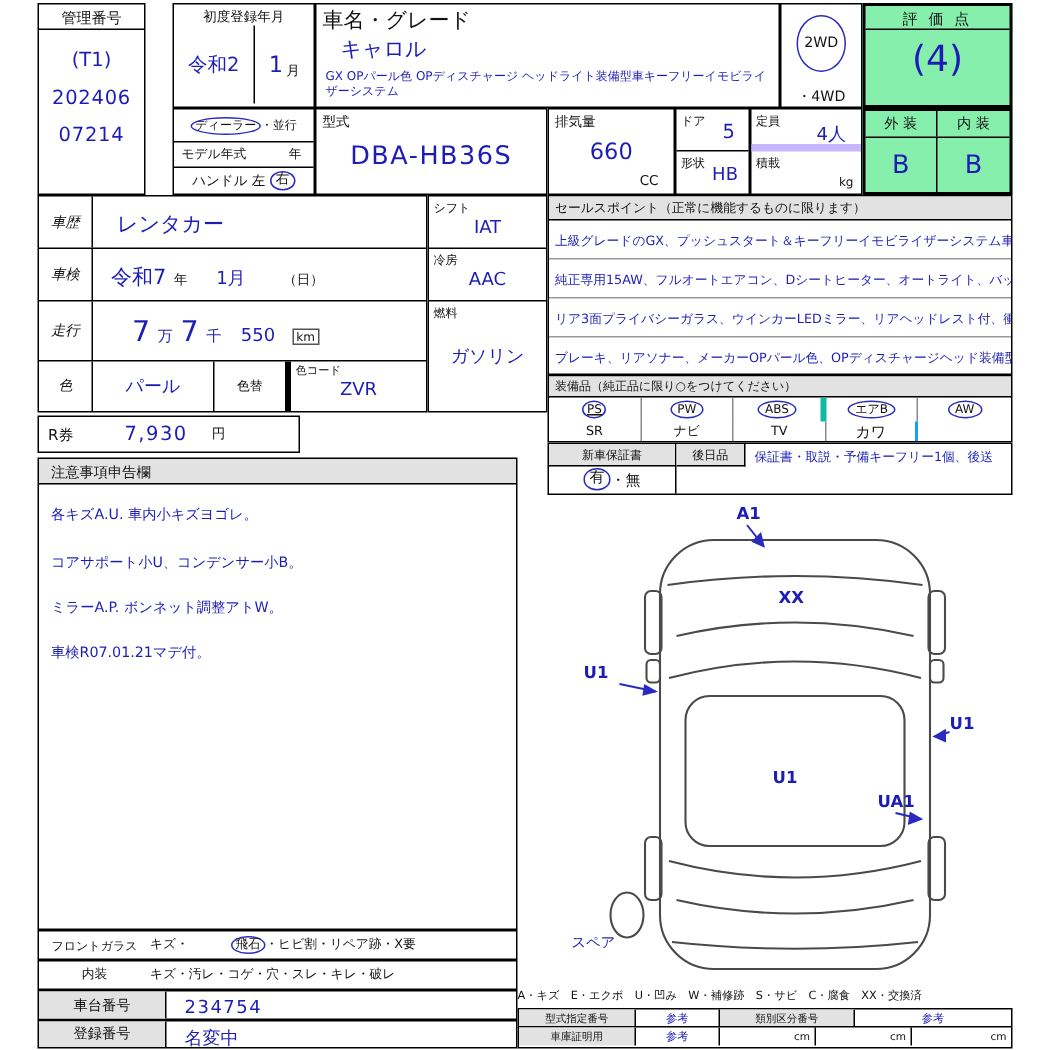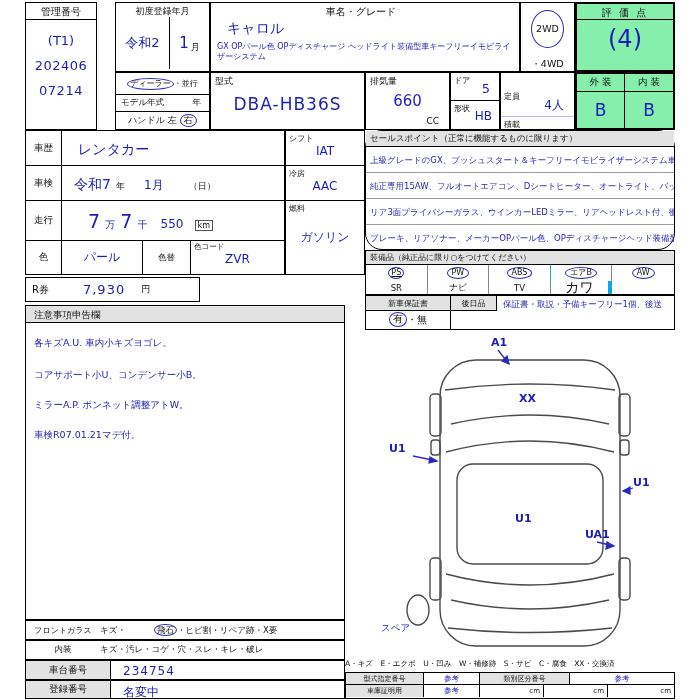--- a/index.html
+++ b/index.html
@@ -4,21 +4,21 @@
 <style>
   * { margin:0; padding:0; box-sizing:border-box; }
   body { font-family:"DejaVu Sans", sans-serif; background:#fff; }
   #sheet { position:relative; width:700px; height:700px; background:#fff; color:#111; overflow:hidden; }
   .bx { position:absolute; border:1.5px solid #000; background:#fff; }
   .bx2 { position:absolute; border:2px solid #000; background:#86efac; }
   .gr { background:#e2e2e2; }
   .blue { color:#1d1db5; }
   .ctr { display:flex; align-items:center; justify-content:center; }
   .circ { display:inline-block; border:1.5px solid #2a2ac0; border-radius:50%; padding:12px 4px; line-height:1.25; }
-  .lblcell { border-right:1px solid #000; display:flex; align-items:center; justify-content:center; font-size:9.5px; }
+  .lblcell { border-right:1px solid #000; display:flex; align-items:center; justify-content:center; font-size:9.5px;font-style:italic; }
   .row { display:flex; }
   .dlabel { position:absolute; color:#1d1db5; font-size:11px; font-weight:bold; }
 </style>
 </head>
 <body>
 
 <div id="sheet">
 
   <div class="bx" style="left:25px;top:2px;width:72px;height:128px;">
     <div style="height:17px;border-bottom:1.3px solid #000;text-align:center;font-size:10px;padding-top:2px;">管理番号</div>
@@ -32,21 +32,21 @@
     <div class="row" style="height:52px;">
       <div class="blue ctr" style="width:54px;border-right:1px solid #000;font-size:13px;">令和2</div>
       <div class="ctr" style="flex:1;">
         <span class="blue" style="font-size:15px;">1</span>
         <span style="font-size:9px;margin-left:2px;margin-top:8px;">月</span>
       </div>
     </div>
   </div>
 
   <div class="bx" style="left:210px;top:2px;width:310px;height:70px;overflow:hidden;">
-    <div style="font-size:10px;padding:2px 12px 0 4px;text-align:center;">車名・グレード</div>
+    <div style="font-size:14px;padding:2px 12px 0 4px;">車名・グレード</div>
     <div class="blue" style="font-size:14px;padding:1px 0 0 16px;">キャロル</div>
     <div class="blue" style="font-size:8px;padding:4px 3px 0 6px;line-height:10px;">GX OPパール色 OPディスチャージ ヘッドライト装備型車キーフリーイモビライザーシステム</div>
   </div>
 
   <div class="bx" style="left:520px;top:2px;width:55px;height:70px;text-align:center;">
     <div style="margin-top:7px;"><span class="circ" style="font-size:9.5px;">2WD</span></div>
     <div style="margin-top:10px;font-size:9.5px;">・4WD</div>
   </div>
 
   <div class="bx2" style="left:575px;top:2px;width:100px;height:70px;">
@@ -85,21 +85,21 @@
       <span style="position:absolute;left:3px;top:2px;font-size:8px;">ドア</span>
       <span class="blue" style="position:absolute;right:9px;top:8px;font-size:13px;">5</span>
     </div>
     <div style="height:27px;position:relative;">
       <span style="position:absolute;left:3px;top:2px;font-size:8px;">形状</span>
       <span class="blue" style="position:absolute;right:7px;top:8px;font-size:12px;">HB</span>
     </div>
   </div>
 
   <div class="bx" style="left:500px;top:72px;width:75px;height:58px;">
-    <div style="height:28px;border-bottom:1px solid #c4b5fd;position:relative;margin-top:16px;">
+    <div style="height:28px;border-bottom:5px solid #c4b5fd;position:relative;">
       <span style="position:absolute;left:3px;top:2px;font-size:8px;">定員</span>
       <span class="blue" style="position:absolute;right:10px;top:8px;font-size:12px;">4人</span>
     </div>
     <div style="height:27px;position:relative;">
       <span style="position:absolute;left:3px;top:2px;font-size:8px;">積載</span>
       <span style="position:absolute;right:5px;bottom:2px;font-size:8px;">kg</span>
     </div>
   </div>
 
   <div class="bx2" style="left:575px;top:72px;width:100px;height:58px;">
@@ -135,21 +135,21 @@
         <span class="blue" style="font-size:19px;">7</span>
         <span class="blue" style="font-size:10px;">千</span>
         <span class="blue" style="font-size:12px;margin-left:8px;">550</span>
         <span style="font-size:8px;margin-left:6px;border:1px solid #555;padding:0 2px;">km</span>
       </div>
     </div>
     <div class="row" style="height:33px;">
       <div class="lblcell" style="width:36px;">色</div>
       <div class="blue ctr" style="width:80px;font-size:12px;">パール</div>
       <div class="ctr" style="width:48px;border-left:1px solid #000;font-size:8.5px;">色替</div>
-      <div style="flex:1;border-left:1px solid #000000;">
+      <div style="flex:1;border-left:4px solid #000000;">
         <div style="font-size:7.5px;padding:1px 0 0 3px;">色コード</div>
         <div class="blue" style="font-size:12px;text-align:center;">ZVR</div>
       </div>
     </div>
   </div>
 
   <div class="bx" style="left:285px;top:130px;width:80px;height:145px;">
     <div style="height:35px;border-bottom:1px solid #000;position:relative;">
       <span style="position:absolute;left:3px;top:2px;font-size:8px;">シフト</span>
       <div class="blue" style="text-align:center;padding-top:13px;font-size:12px;">IAT</div>
@@ -165,52 +165,52 @@
   </div>
 
   <div class="bx" style="left:25px;top:277px;width:175px;height:25px;">
     <div class="row" style="align-items:center;height:100%;">
       <span style="font-size:10px;margin-left:6px;">R券</span>
       <span class="blue" style="font-size:13px;margin-left:34px;letter-spacing:1px;">7,930</span>
       <span style="font-size:9px;margin-left:16px;">円</span>
     </div>
   </div>
 
-  <div class="bx" style="left:365px;top:130px;width:310px;height:120px;border-radius:17px;">
+  <div class="bx" style="left:365px;top:130px;width:310px;height:120px;">
     <div class="gr" style="height:16px;border-bottom:1px solid #000;font-size:8.5px;padding:2px 0 0 4px;">セールスポイント（正常に機能するものに限ります）</div>
     <div class="blue" style="height:26px;border-bottom:1px solid #999;font-size:8.5px;padding:8px 2px 0 4px;white-space:nowrap;overflow:hidden;">上級グレードのGX、プッシュスタート＆キーフリーイモビライザーシステム車。</div>
     <div class="blue" style="height:26px;border-bottom:1px solid #999;font-size:8.5px;padding:8px 2px 0 4px;white-space:nowrap;overflow:hidden;">純正専用15AW、フルオートエアコン、Dシートヒーター、オートライト、バックカメラ。</div>
     <div class="blue" style="height:26px;border-bottom:1px solid #999;font-size:8.5px;padding:8px 2px 0 4px;white-space:nowrap;overflow:hidden;">リア3面プライバシーガラス、ウインカーLEDミラー、リアヘッドレスト付、衝突軽減</div>
     <div class="blue" style="height:25px;font-size:8.5px;padding:8px 2px 0 4px;white-space:nowrap;overflow:hidden;">ブレーキ、リアソナー、メーカーOPパール色、OPディスチャージヘッド装備型車。他</div>
   </div>
 
   <div class="bx" style="left:365px;top:250px;width:310px;height:45px;">
     <div class="gr" style="height:14px;border-bottom:1px solid #000;font-size:8px;padding:1px 0 0 4px;">装備品（純正品に限り○をつけてください）</div>
     <div class="row" style="height:16px;">
       <div class="ctr" style="width:62px;border-right:1px solid #888;">
           <span class="circ" style="font-size:8px;padding:0 2px;text-decoration:underline;">PS</span>
         </div>
       <div class="ctr" style="width:62px;border-right:1px solid #888;">
           <span class="circ" style="font-size:8px;padding:0 4px;">PW</span>
         </div>
-      <div class="ctr" style="width:62px;border-right:1px solid #14b8a6;">
+      <div class="ctr" style="width:62px;border-right:4px solid #14b8a6;">
           <span class="circ" style="font-size:8px;padding:0 4px;">ABS</span>
         </div>
       <div class="ctr" style="width:62px;border-right:1px solid #888;">
           <span class="circ" style="font-size:8px;padding:0 4px;">エアB</span>
         </div>
       <div class="ctr" style="width:62px;">
           <span class="circ" style="font-size:8px;padding:0 4px;">AW</span>
         </div>
     </div>
     <div class="row" style="height:13px;">
       <div class="ctr" style="width:62px;border-right:1px solid #888;font-size:8.5px;">SR</div>
       <div class="ctr" style="width:62px;border-right:1px solid #888;font-size:8.5px;">ナビ</div>
       <div class="ctr" style="width:62px;border-right:1px solid #888;font-size:8.5px;">TV</div>
-      <div class="ctr" style="width:62px;border-right:4px solid #0ea5e9;font-size:14px;">カワ</div>
+      <div class="ctr" style="width:62px;border-right:2px solid #0ea5e9;font-size:10px;">カワ</div>
       <div class="ctr" style="width:62px;font-size:8.5px;"></div>
     </div>
   </div>
 
   <div class="bx" style="left:365px;top:295px;width:310px;height:35px;">
     <div class="row" style="height:100%;">
       <div style="width:85px;border-right:1px solid #000;">
         <div class="gr ctr" style="height:15px;border-bottom:1px solid #000;font-size:8px;">新車保証書</div>
         <div class="ctr" style="height:17px;font-size:10px;">
           <span class="circ" style="padding:0 3px;">有</span>

